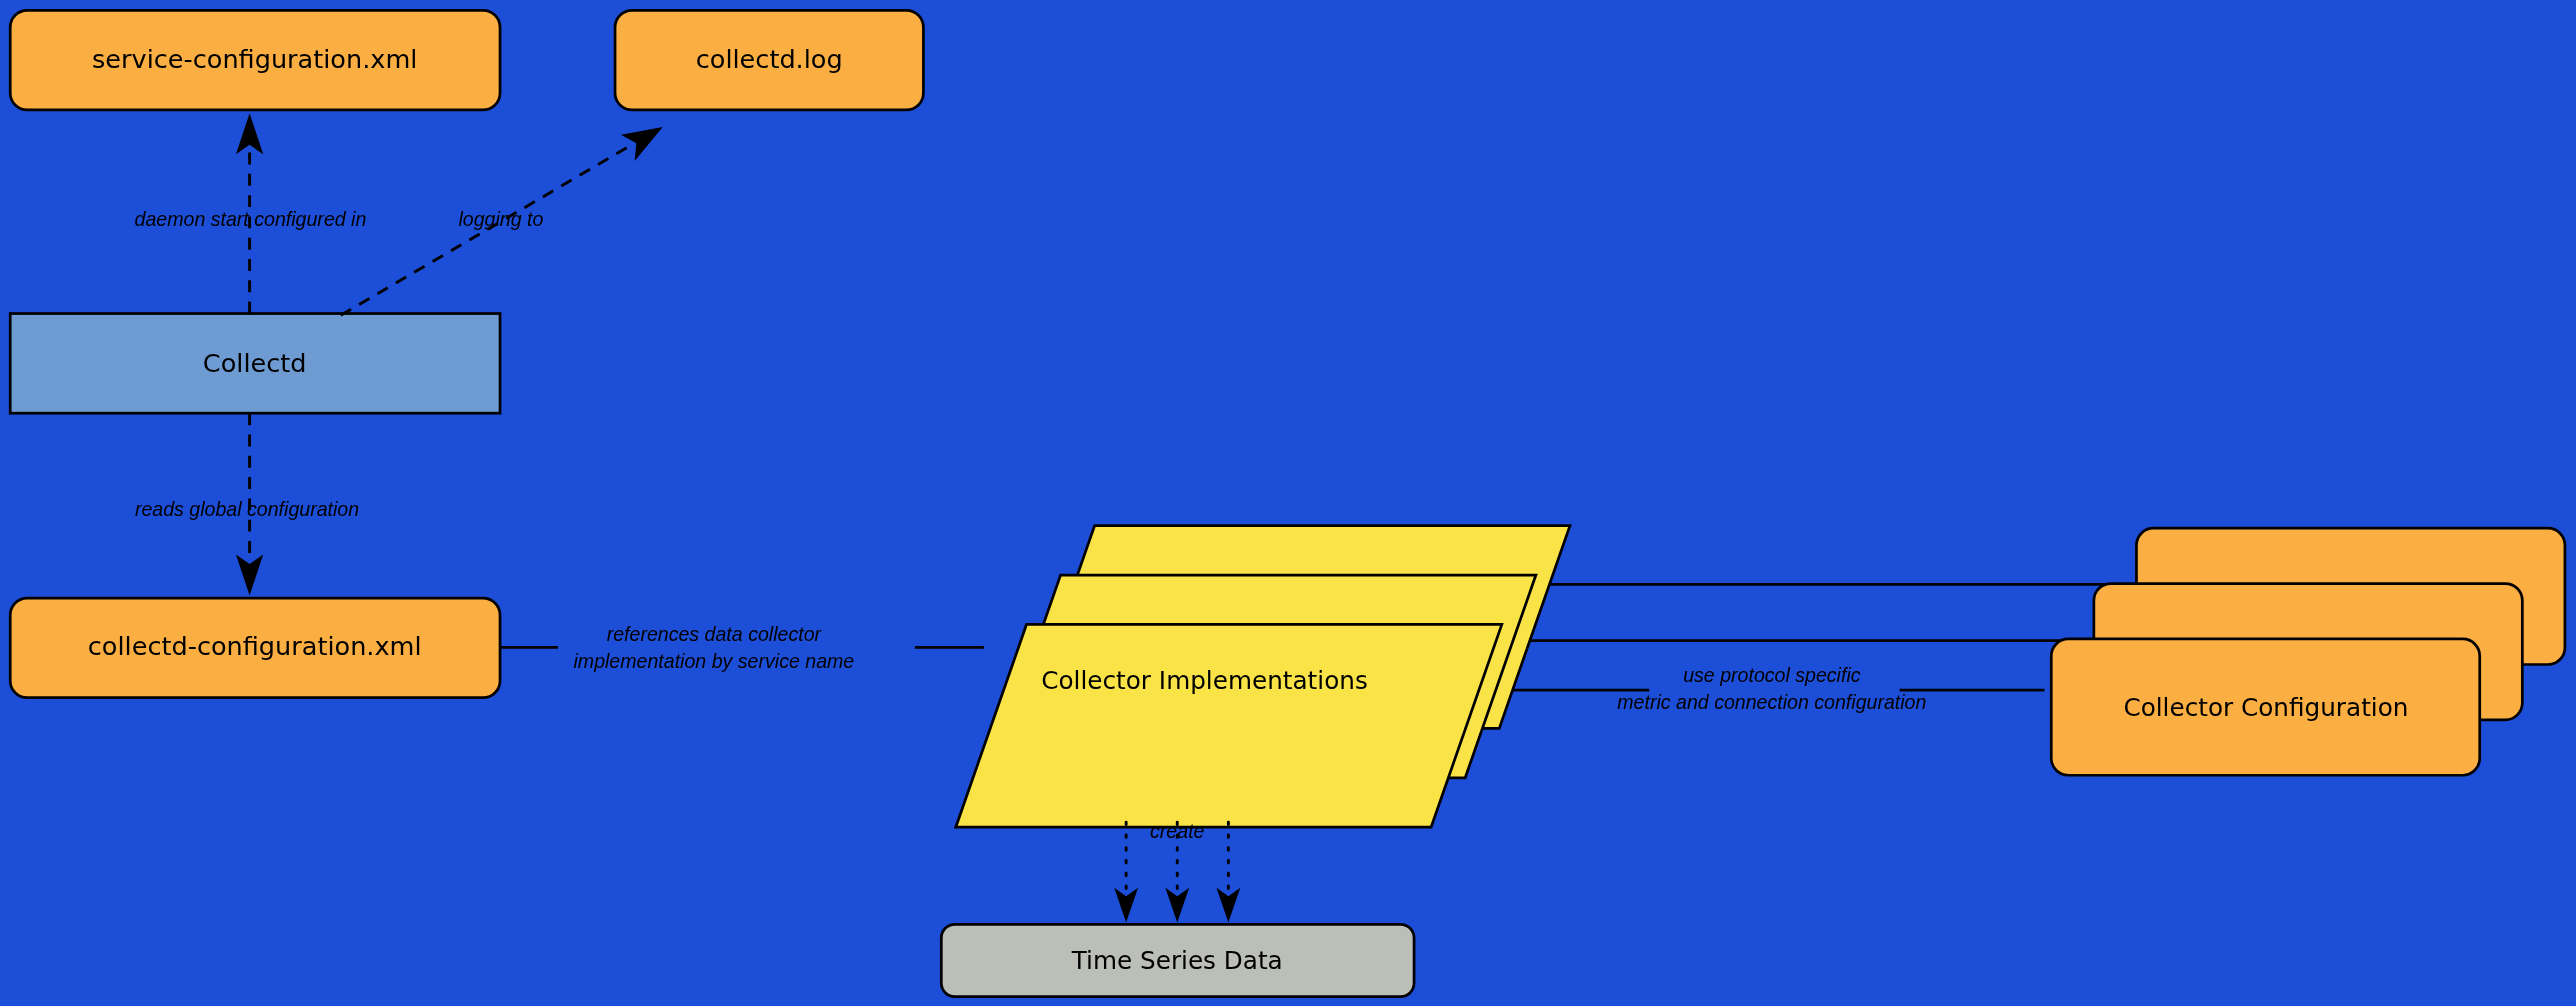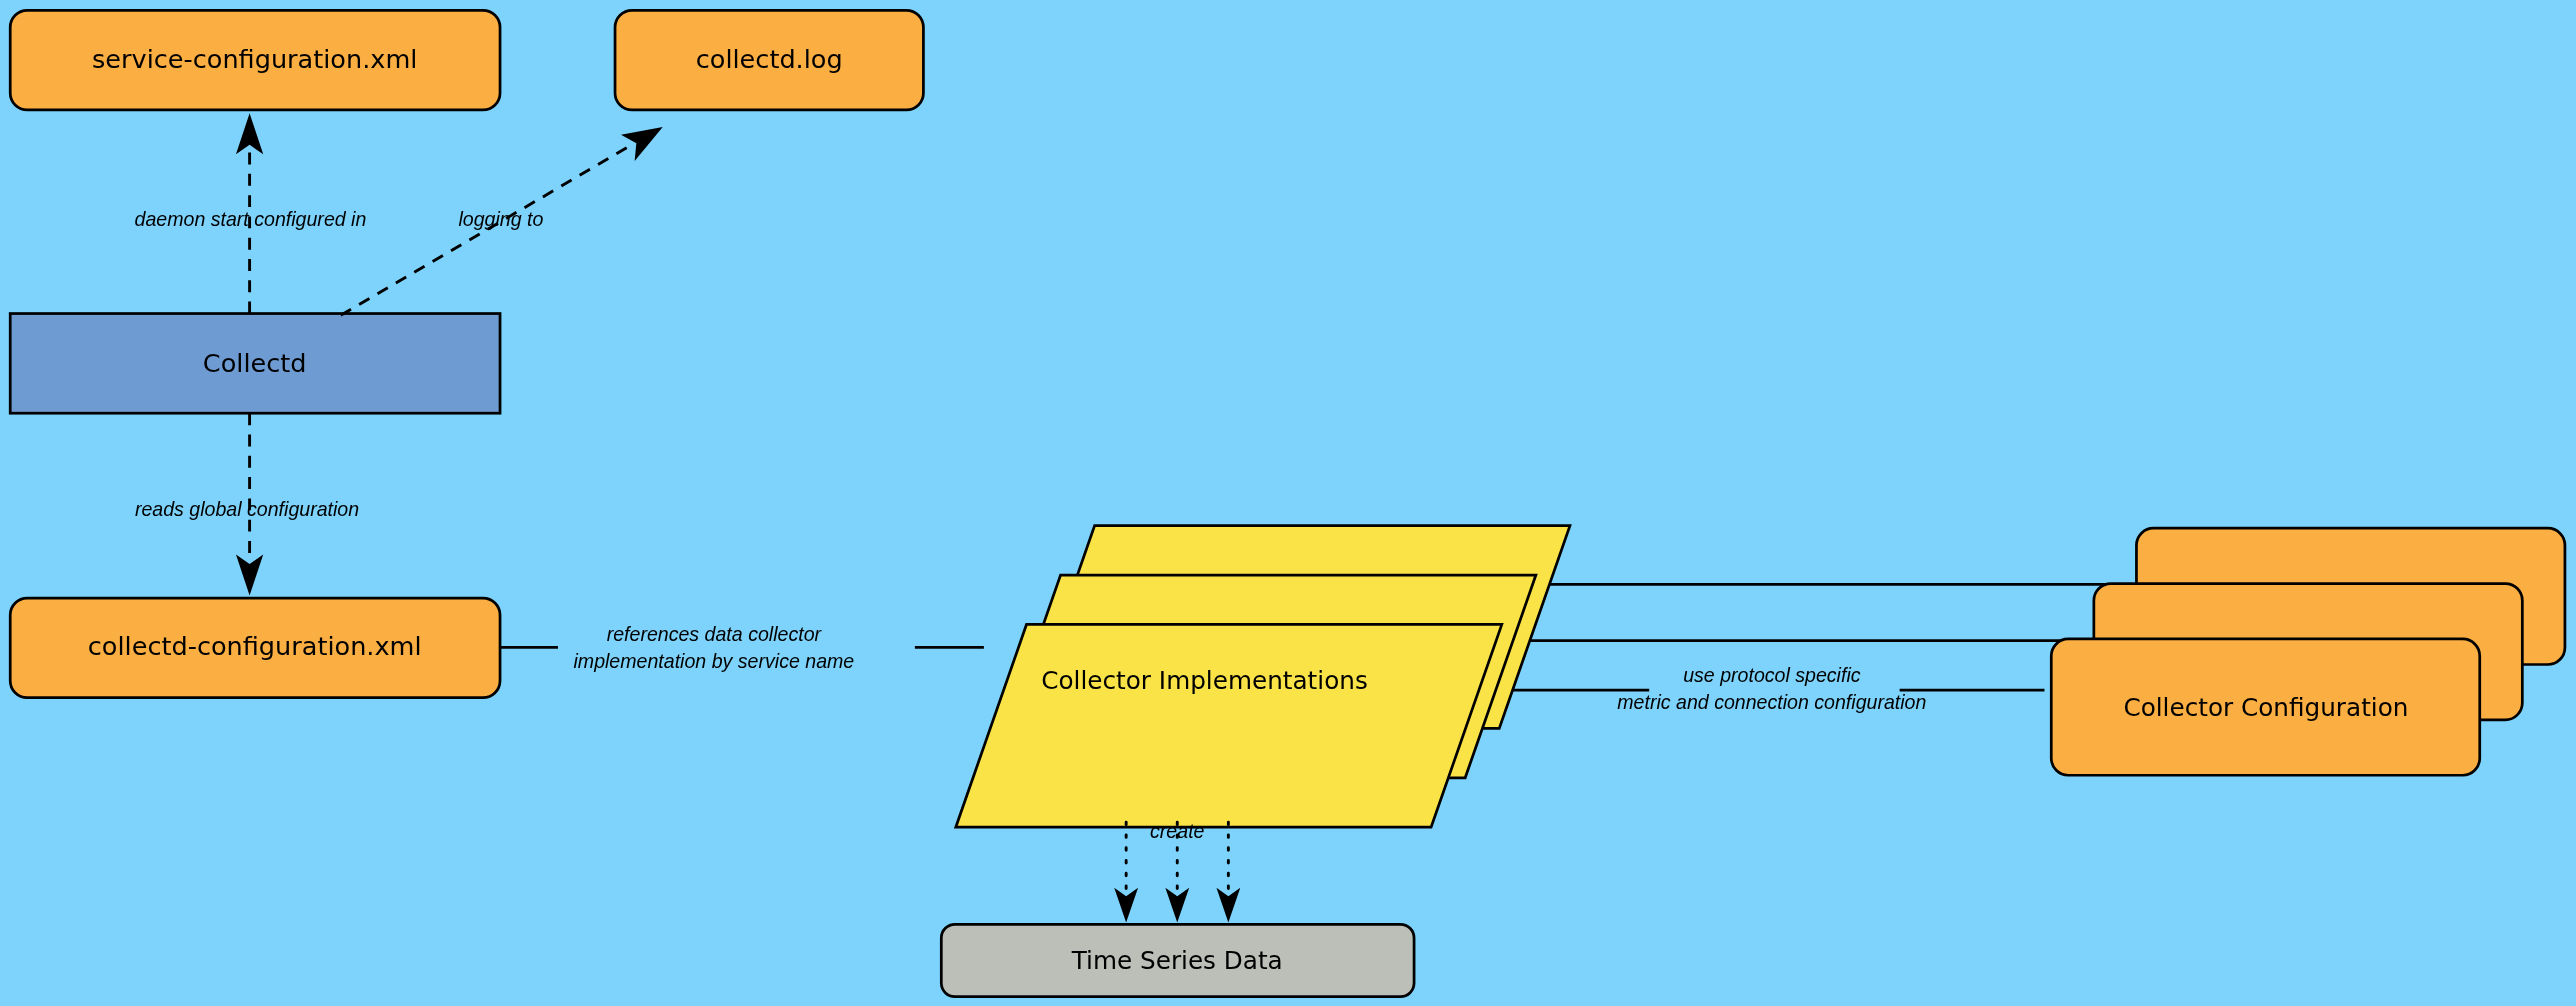--- a/index.html
+++ b/index.html
@@ -7,21 +7,21 @@
     padding: 0;
     background: #ffffff;
   }
   body {
     font-family: "DejaVu Sans", sans-serif;
   }
   #canvas {
     position: relative;
     width: 2576px;
     height: 1007px;
-    background: #7dd3fc;
+    background: #1d4ed8;
     overflow: hidden;
   }
   svg#diagram {
     position: absolute;
     left: 0;
     top: 0;
     width: 2576px;
     height: 1007px;
   }
   .node-label {

